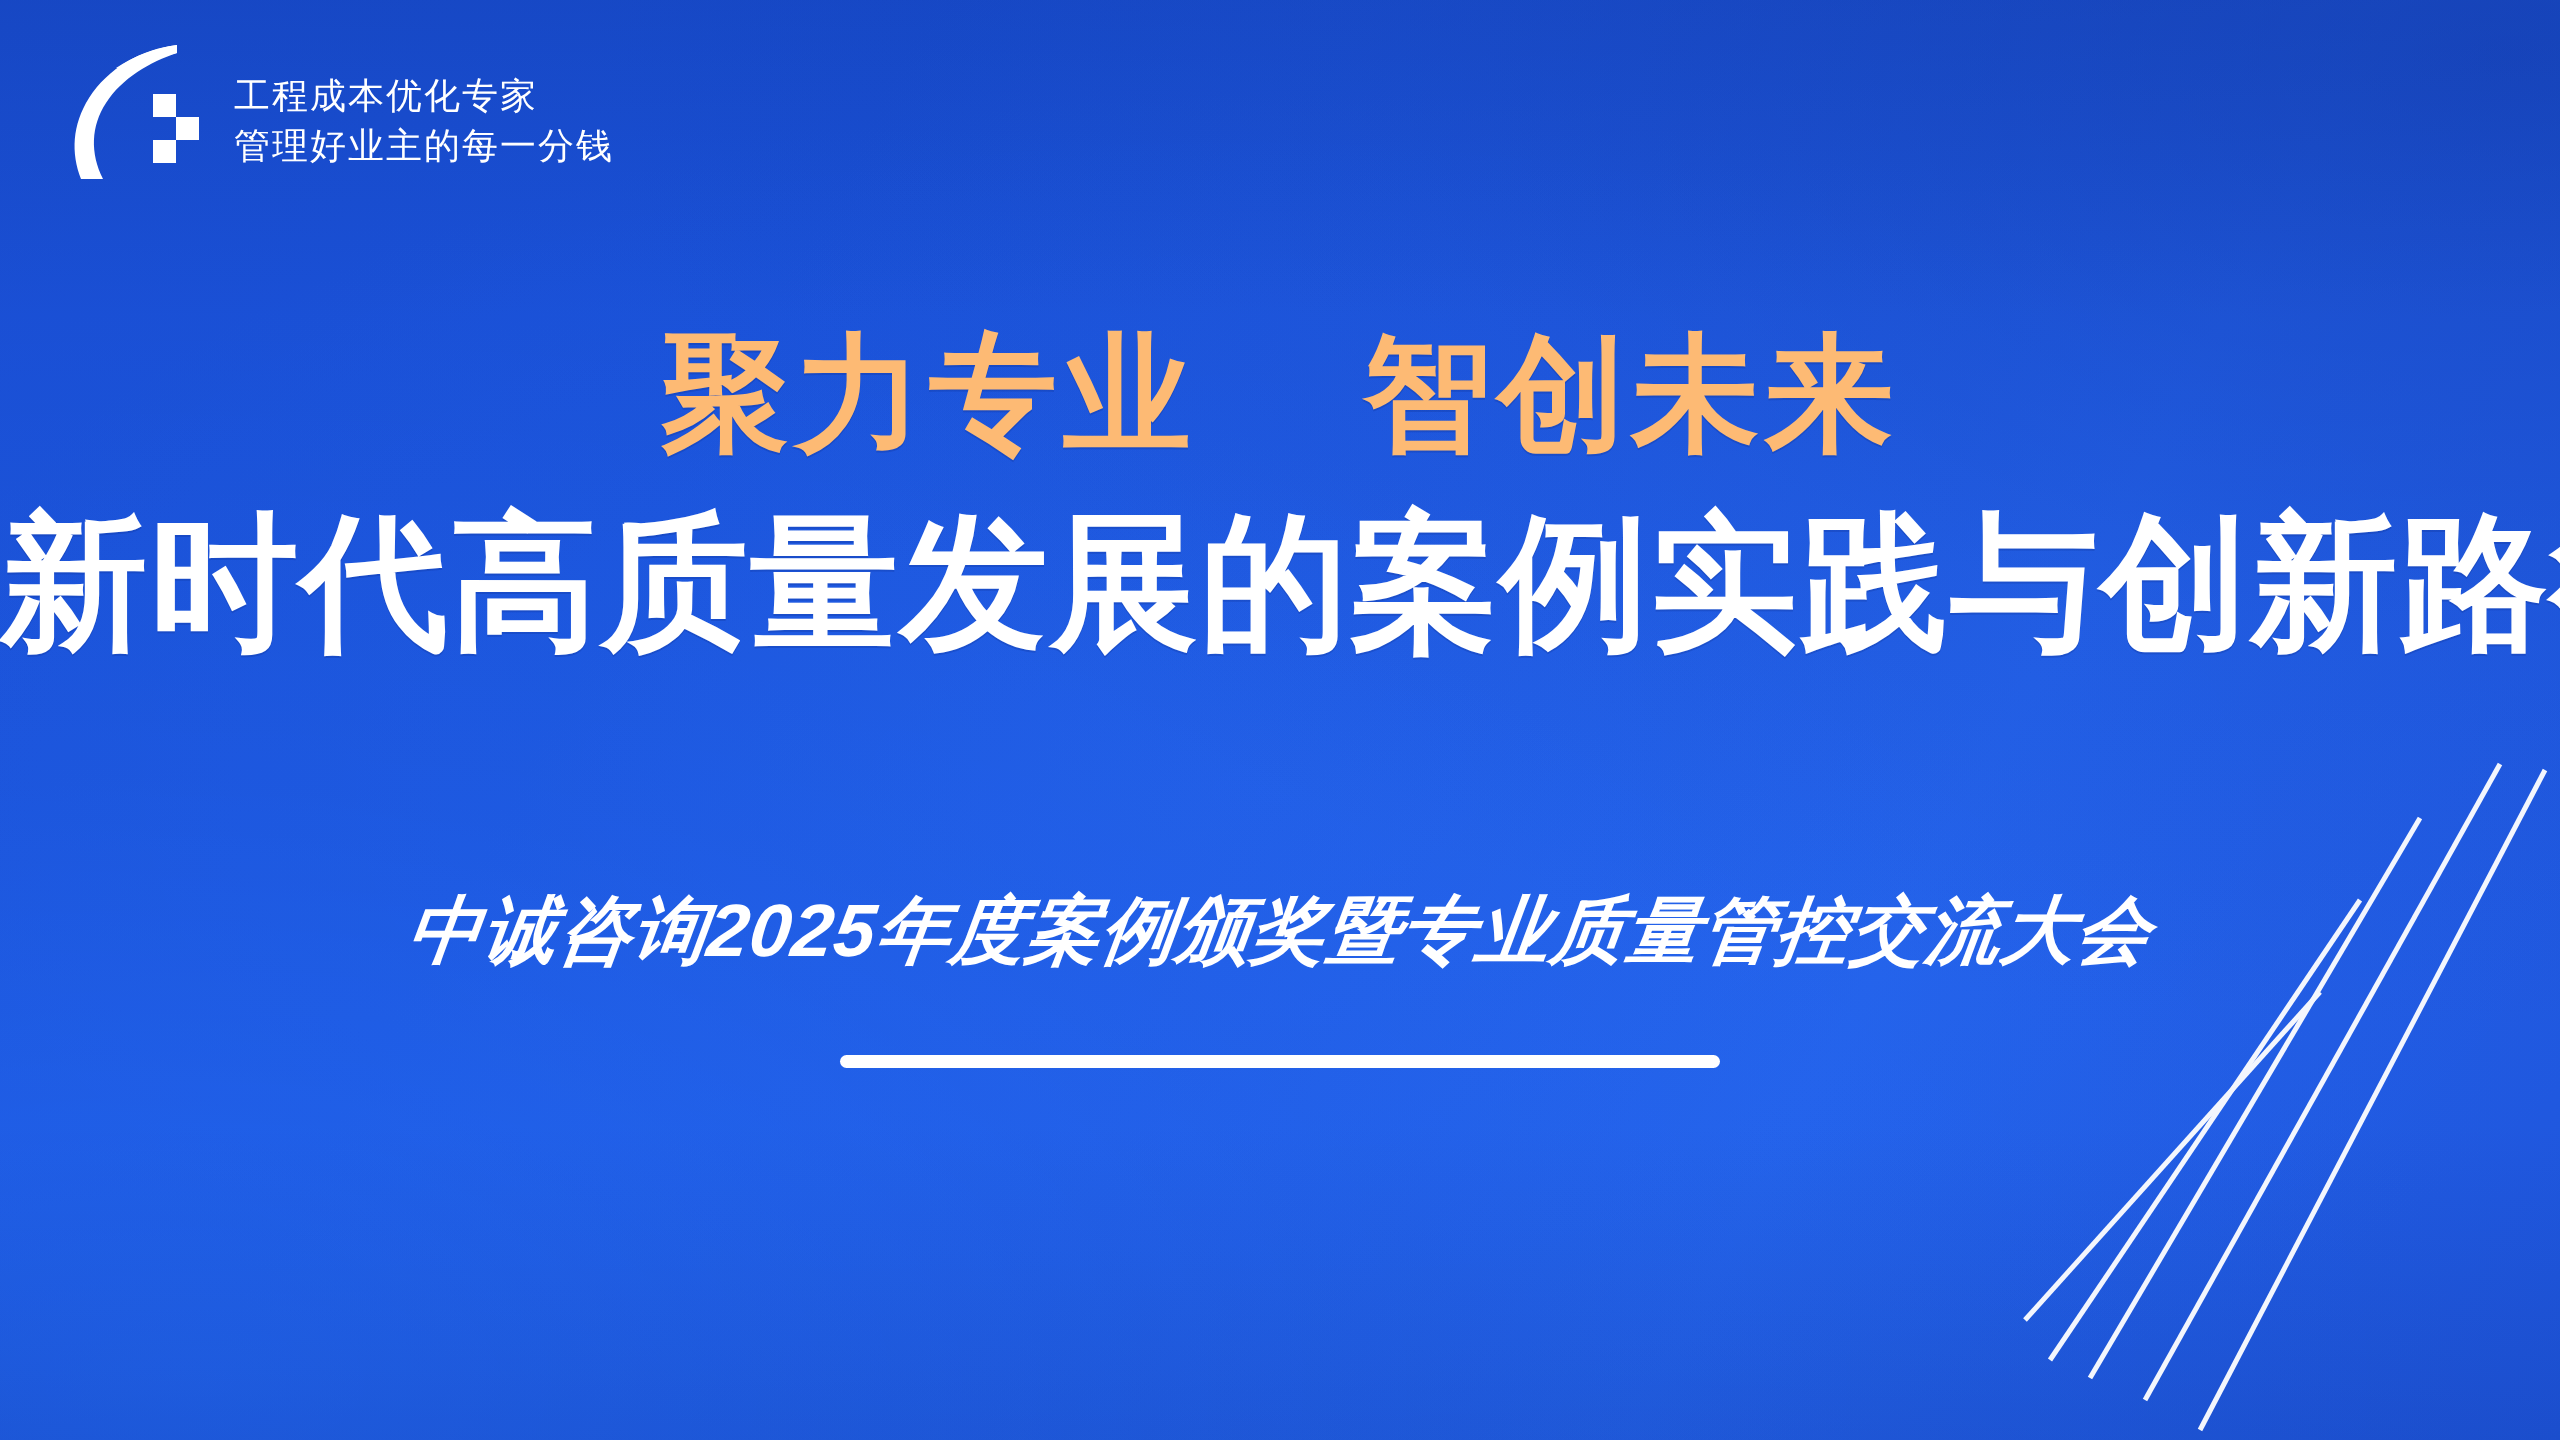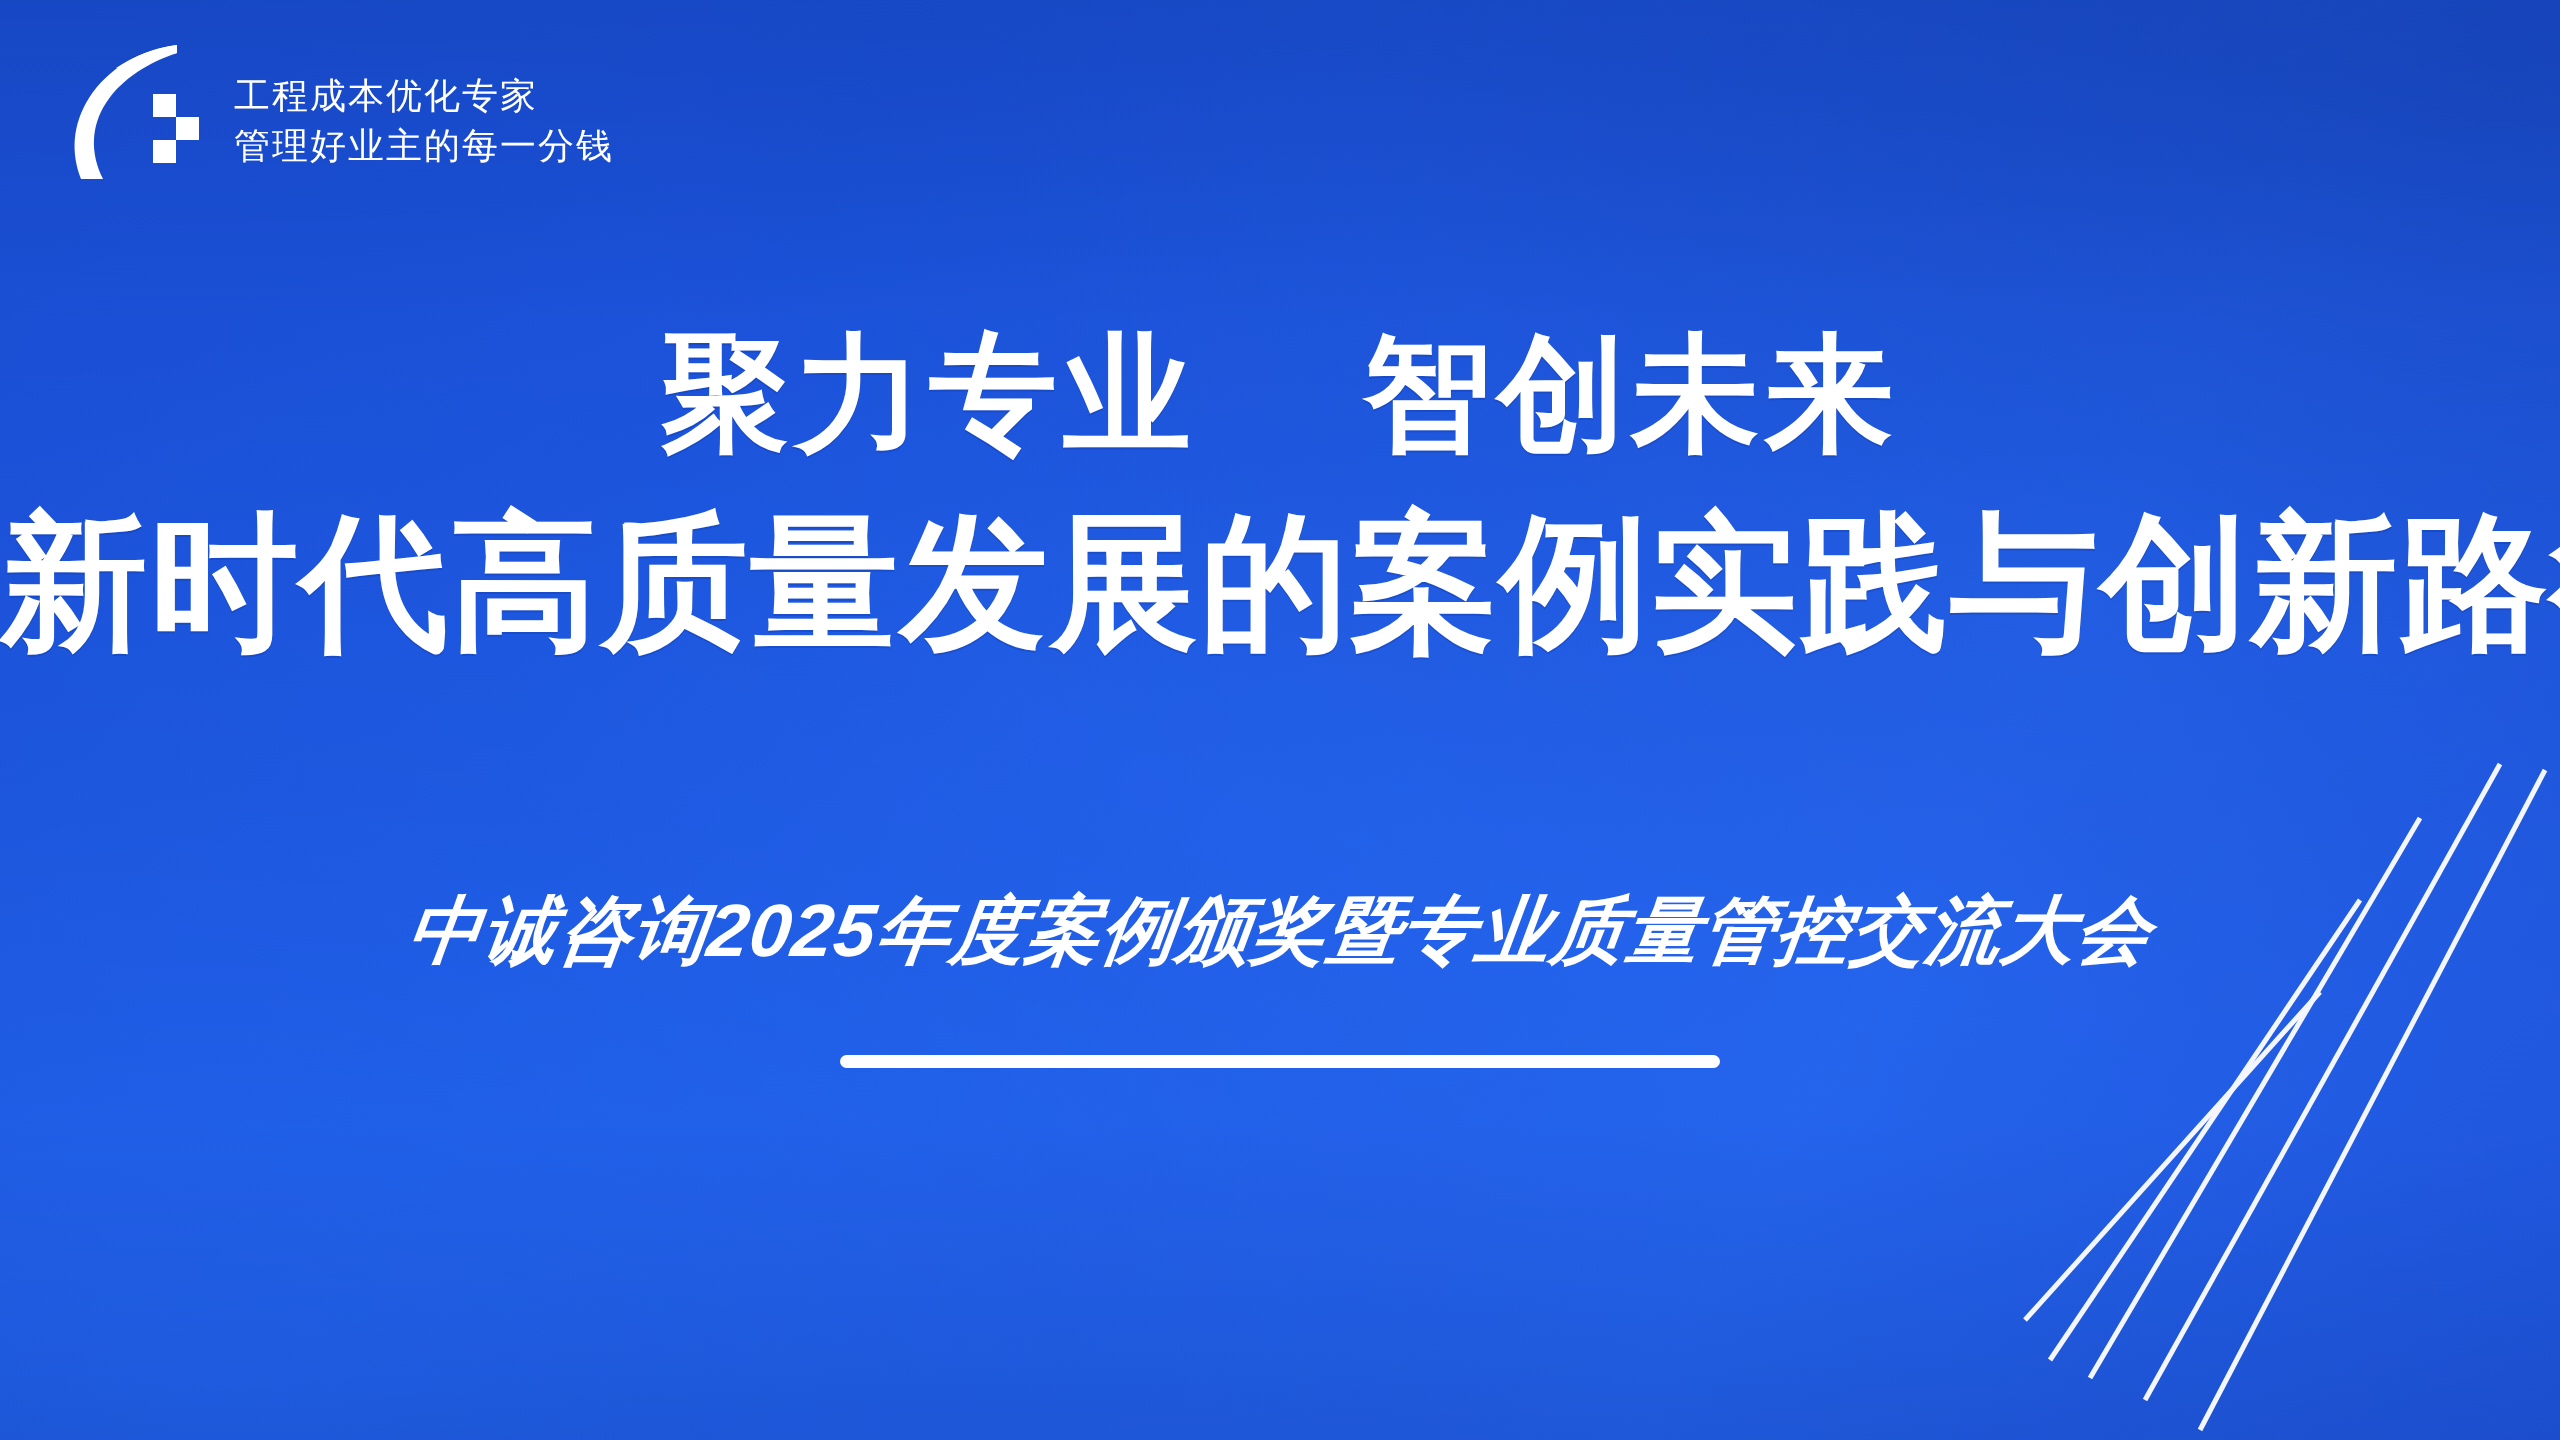--- a/index.html
+++ b/index.html
@@ -76,21 +76,21 @@
   }
   
   .headline-wrap {
     position: absolute;
     left: 0;
     right: 0;
     top: 320px;
     text-align: center;
   }
   .headline-1 {
-    color: #ffffff;
+    color: #fdba74;
     font-size: 128px;
     font-weight: bold;
     letter-spacing: 6px;
     line-height: 1.16;
     white-space: pre;
     text-shadow: 0 2px 0 rgba(12,44,140,0.25);
   }
   .headline-2 {
     color: #ffffff;
     font-size: 148px;

